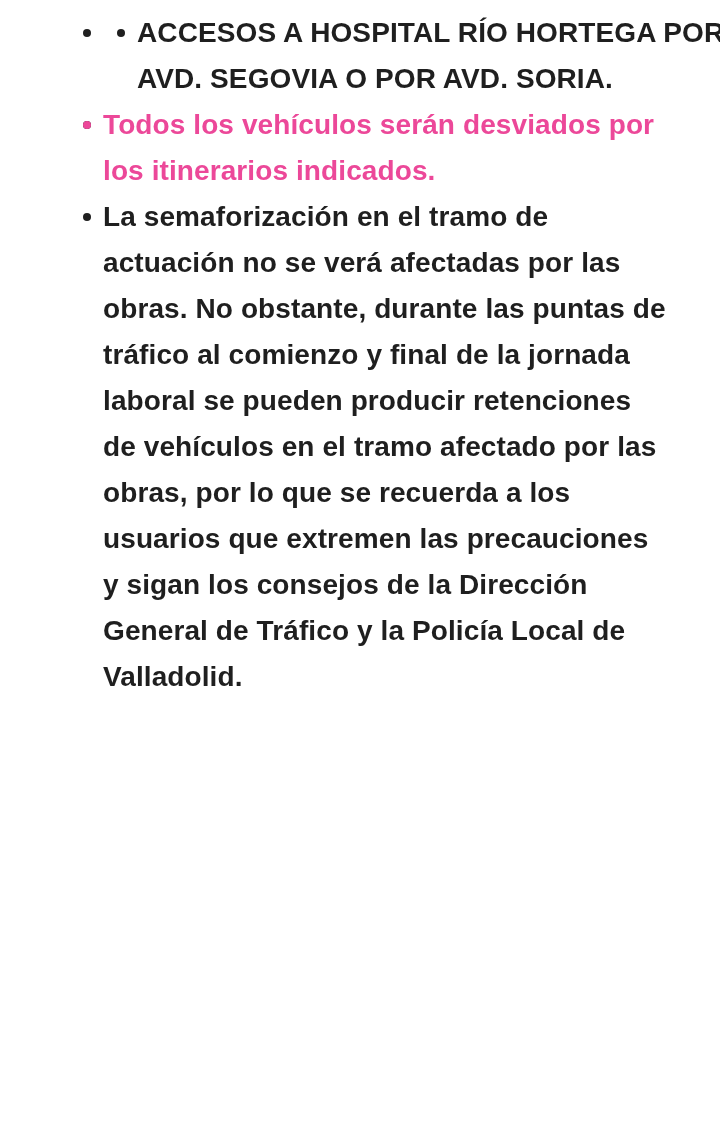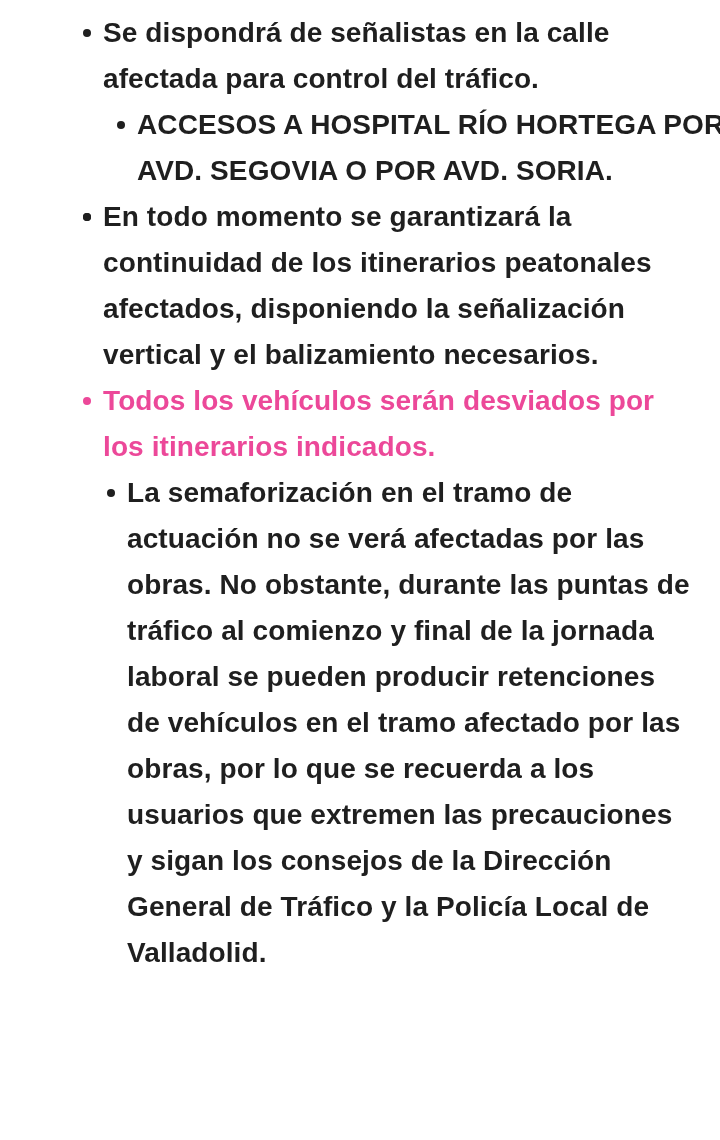--- a/index.html
+++ b/index.html
@@ -45,44 +45,35 @@
     white-space: pre; 
   }
 </style>
 </head>
 <body style="background: rgb(255, 255, 255);">
 
 <main class="page">
   <ul class="bullet-list">
       <li class="bullet-item" style="color: rgb(31, 31, 31);">
     <span class="bullet-dot"></span>
-    <span class="bullet-text">Se dispondrá de señalistas en la calle
-afectada para control del tráfico.</span>
   </li>
       <li class="bullet-item" style="color: rgb(31, 31, 31); margin-left: 34px;">
     <span class="bullet-dot"></span>
     <span class="bullet-text">ACCESOS A HOSPITAL RÍO HORTEGA POR
 AVD. SEGOVIA O POR AVD. SORIA.</span>
   </li>
       <li class="bullet-item" style="color: rgb(31, 31, 31);">
     <span class="bullet-dot"></span>
   </li>
-      <li class="bullet-item" style="color: rgb(31, 31, 31);">
-    <span class="bullet-dot"></span>
-    <span class="bullet-text">En todo momento se garantizará la
-continuidad de los itinerarios peatonales
-afectados, disponiendo la señalización
-vertical y el balizamiento necesarios.</span>
-  </li>
       <li class="bullet-item" style="color: #ec4899;">
     <span class="bullet-dot"></span>
     <span class="bullet-text">Todos los vehículos serán desviados por
 los itinerarios indicados.</span>
   </li>
-      <li class="bullet-item" style="color: rgb(31, 31, 31); margin-left: 24px;">
+      <li class="bullet-item" style="color: rgb(31, 31, 31);">
     <span class="bullet-dot"></span>
     <span class="bullet-text">La semaforización en el tramo de
 actuación no se verá afectadas por las
 obras. No obstante, durante las puntas de
 tráfico al comienzo y final de la jornada
 laboral se pueden producir retenciones
 de vehículos en el tramo afectado por las
 obras, por lo que se recuerda a los
 usuarios que extremen las precauciones
 y sigan los consejos de la Dirección

